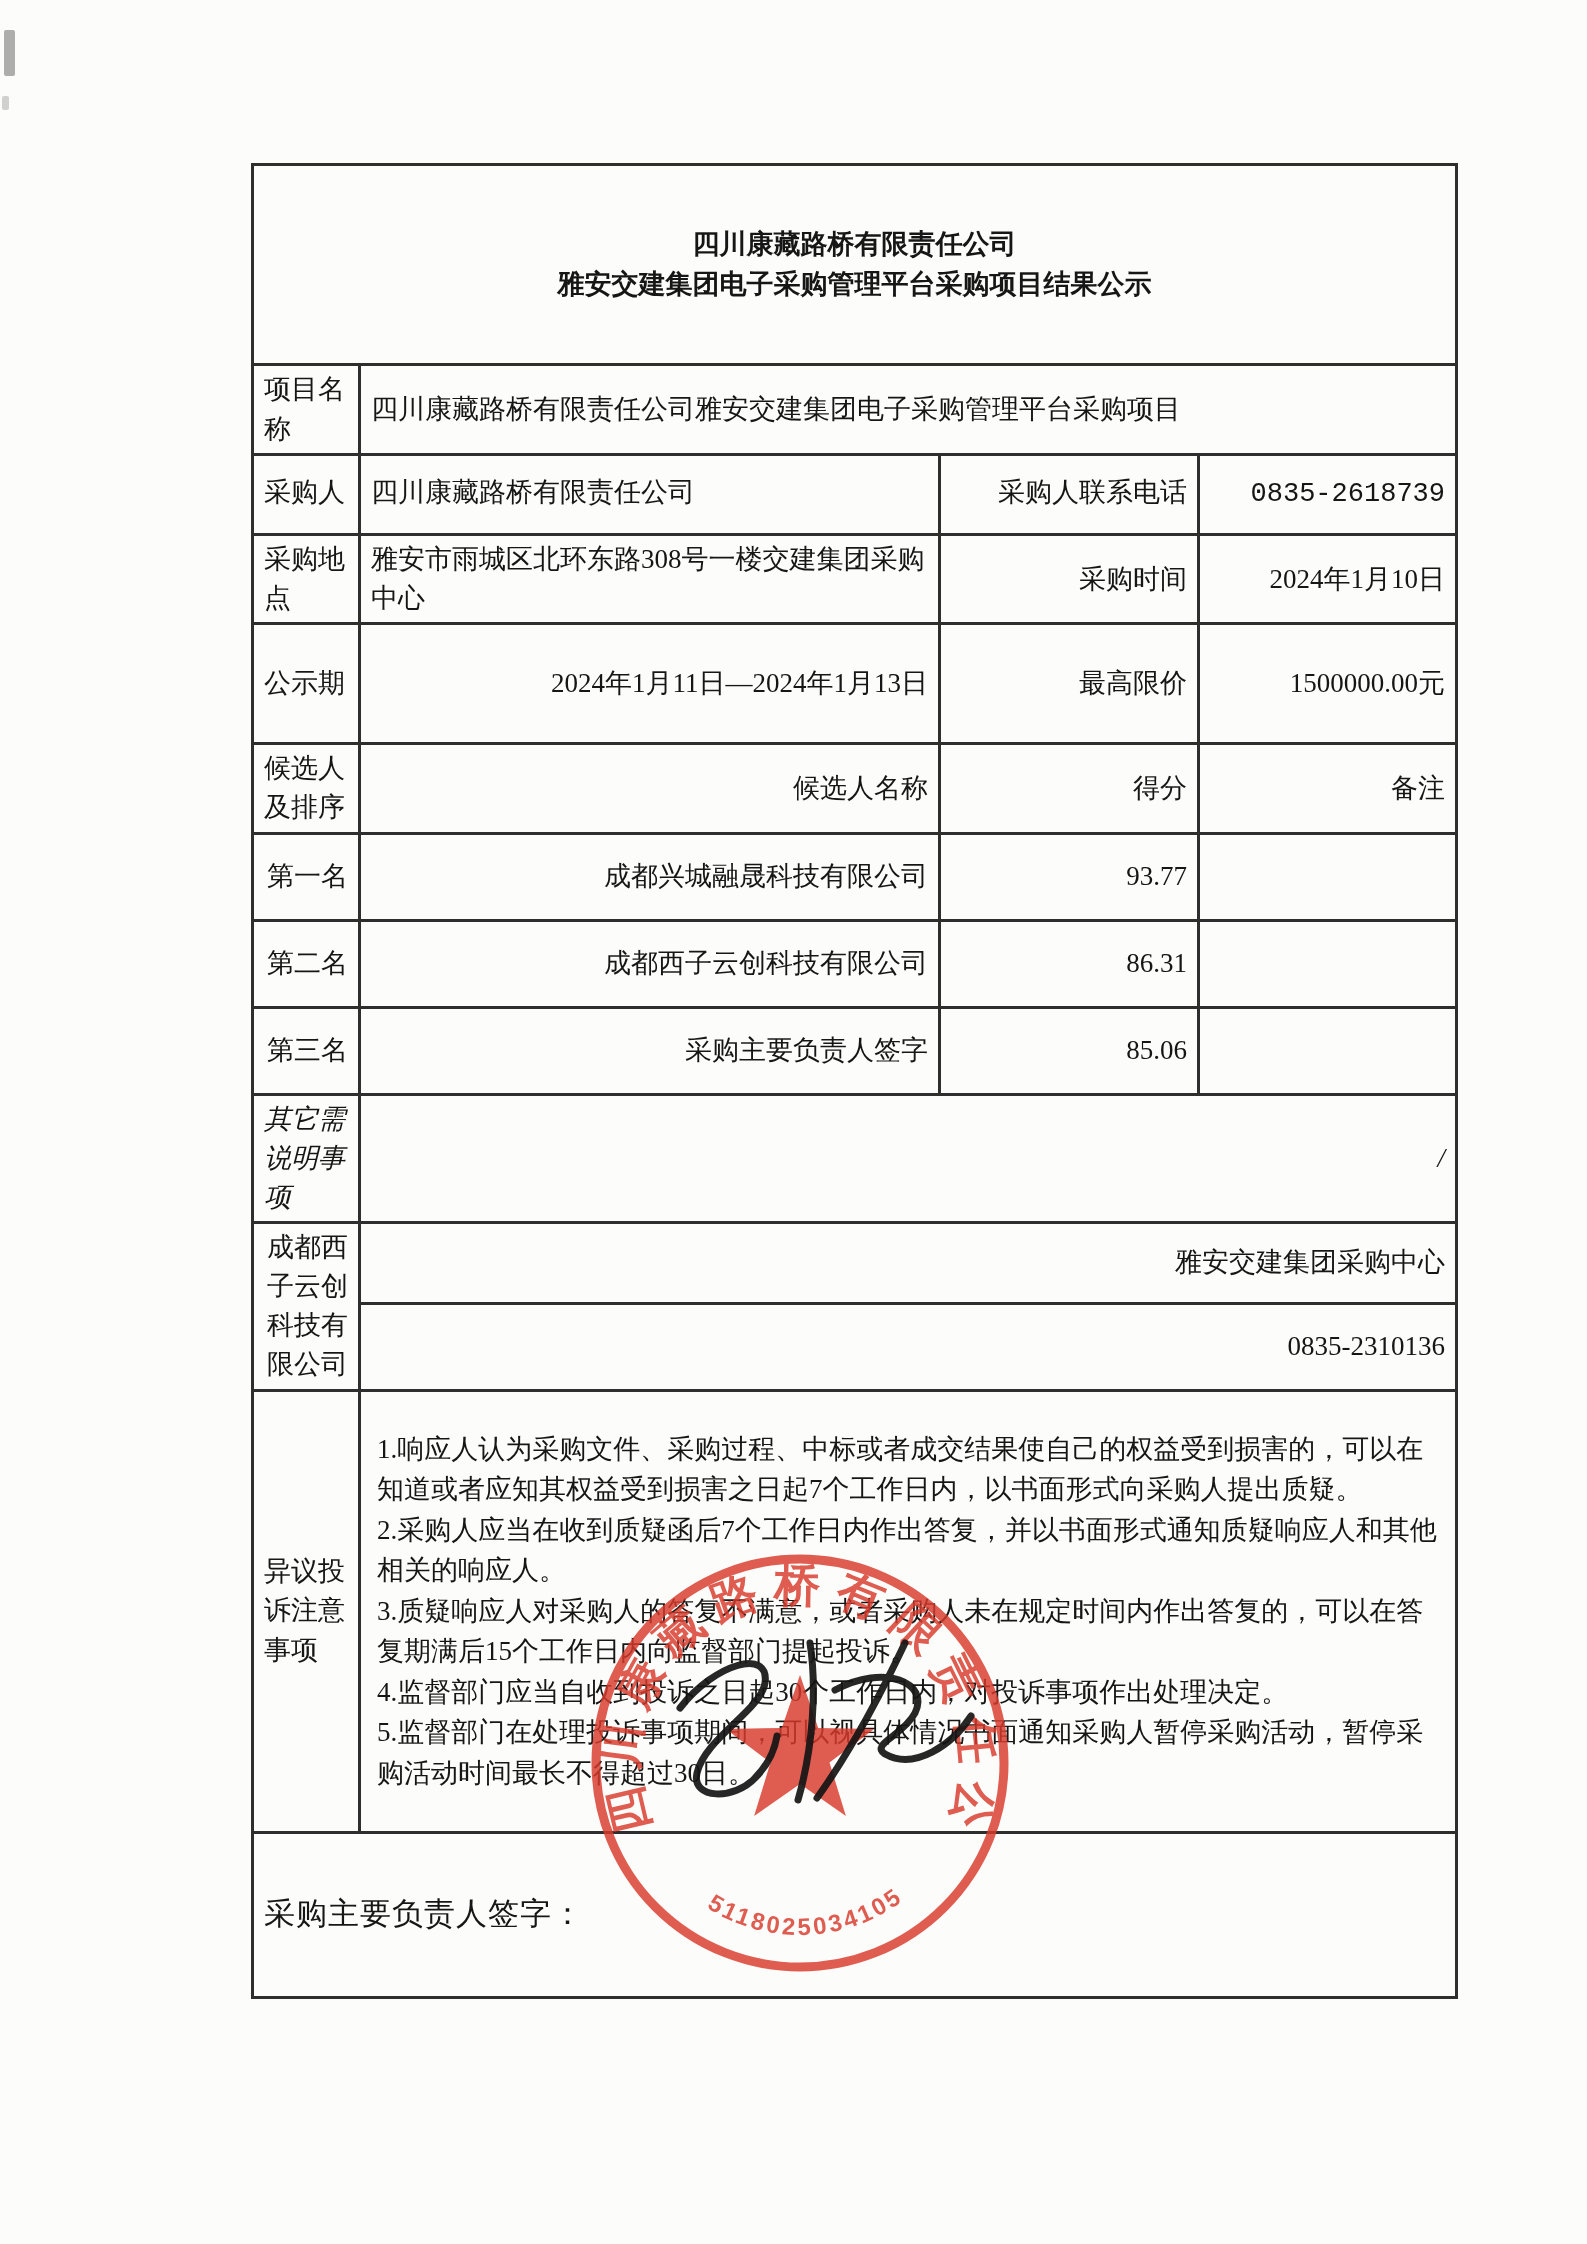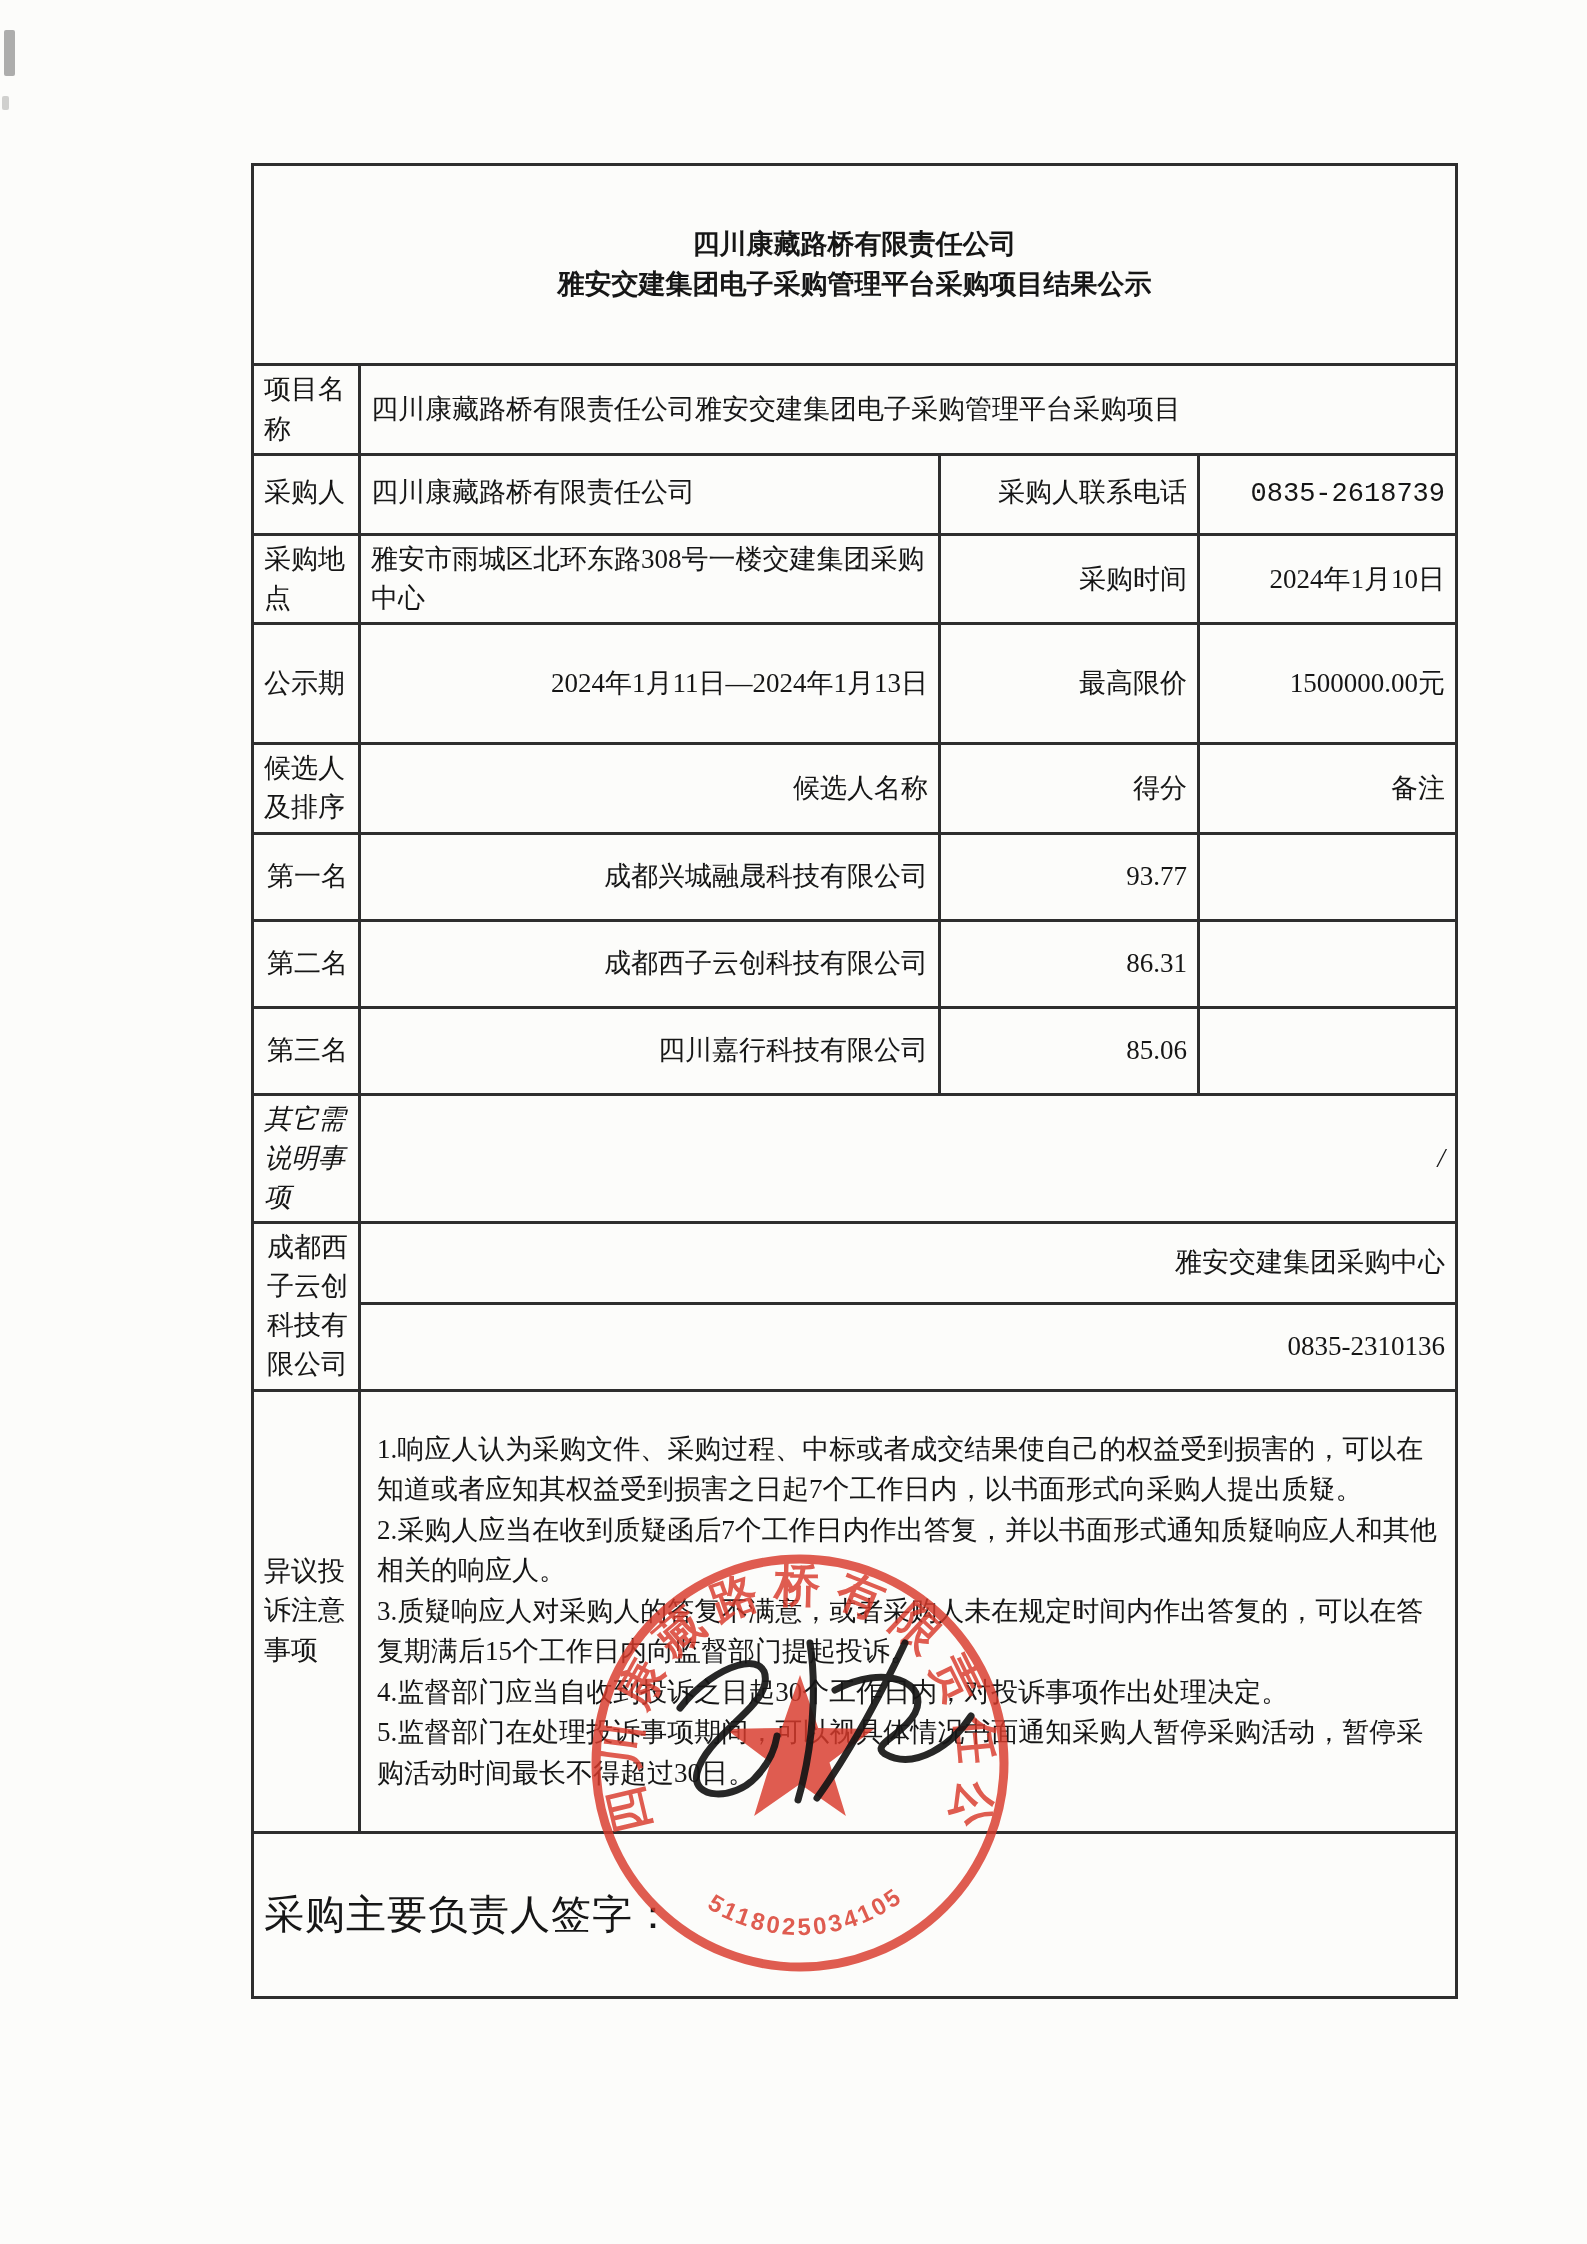--- a/index.html
+++ b/index.html
@@ -41,21 +41,21 @@
   tr.r-period   td{height:109px;}
   tr.r-candhead td{height:76px;}
   tr.r-cand     td{height:76px;}
   tr.r-other    td{height:89px;font-style:italic;}
   tr.r-supa     td{height:64px;}
   tr.r-supb     td{height:69px;}
   tr.r-objection td{height:431px;vertical-align:middle;margin-top:48px;}
   tr.r-sign     td{height:154px;}
   .obj-body{padding:6px 6px;}
   .obj-item{font-size:27px;line-height:1.5;text-align:left;}
-  .sign-label{font-size:40px;letter-spacing:1px;}
+  .sign-label{font-size:31px;letter-spacing:1px;}
   .seal-wrap{
     position:absolute;left:585px;top:1548px;width:430px;height:430px;
     pointer-events:none;
   }
   .seal-wrap svg{display:block;width:100%;height:100%;}
 </style>
 </head>
 <body>
 
 <div class="sheet">
@@ -118,21 +118,21 @@
       <td class="c"></td>
     </tr>
     <tr class="r-cand">
       <td class="lbl c">第二名</td>
       <td class="c">成都西子云创科技有限公司</td>
       <td class="c">86.31</td>
       <td class="c"></td>
     </tr>
     <tr class="r-cand">
       <td class="lbl c">第三名</td>
-      <td class="c">四川嘉行科技有限公司</td>
+      <td class="c">采购主要负责人签字</td>
       <td class="c">85.06</td>
       <td class="c"></td>
     </tr>
 
     <tr class="r-other">
       <td class="lbl l">其它需说明事项</td>
       <td colspan="3" class="c">/</td>
     </tr>
 
     <tr class="r-supa">

